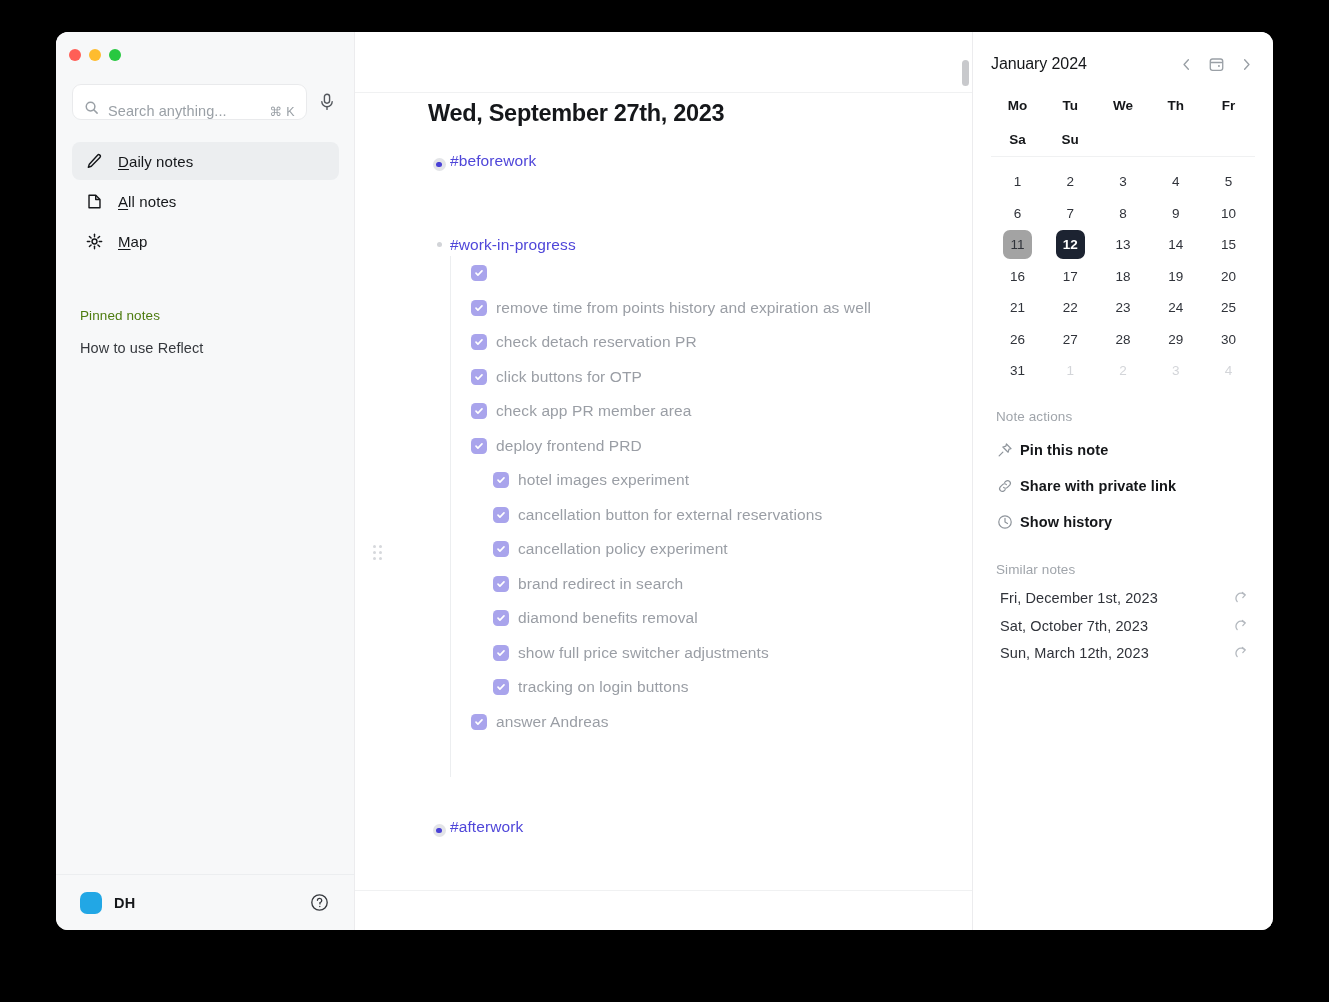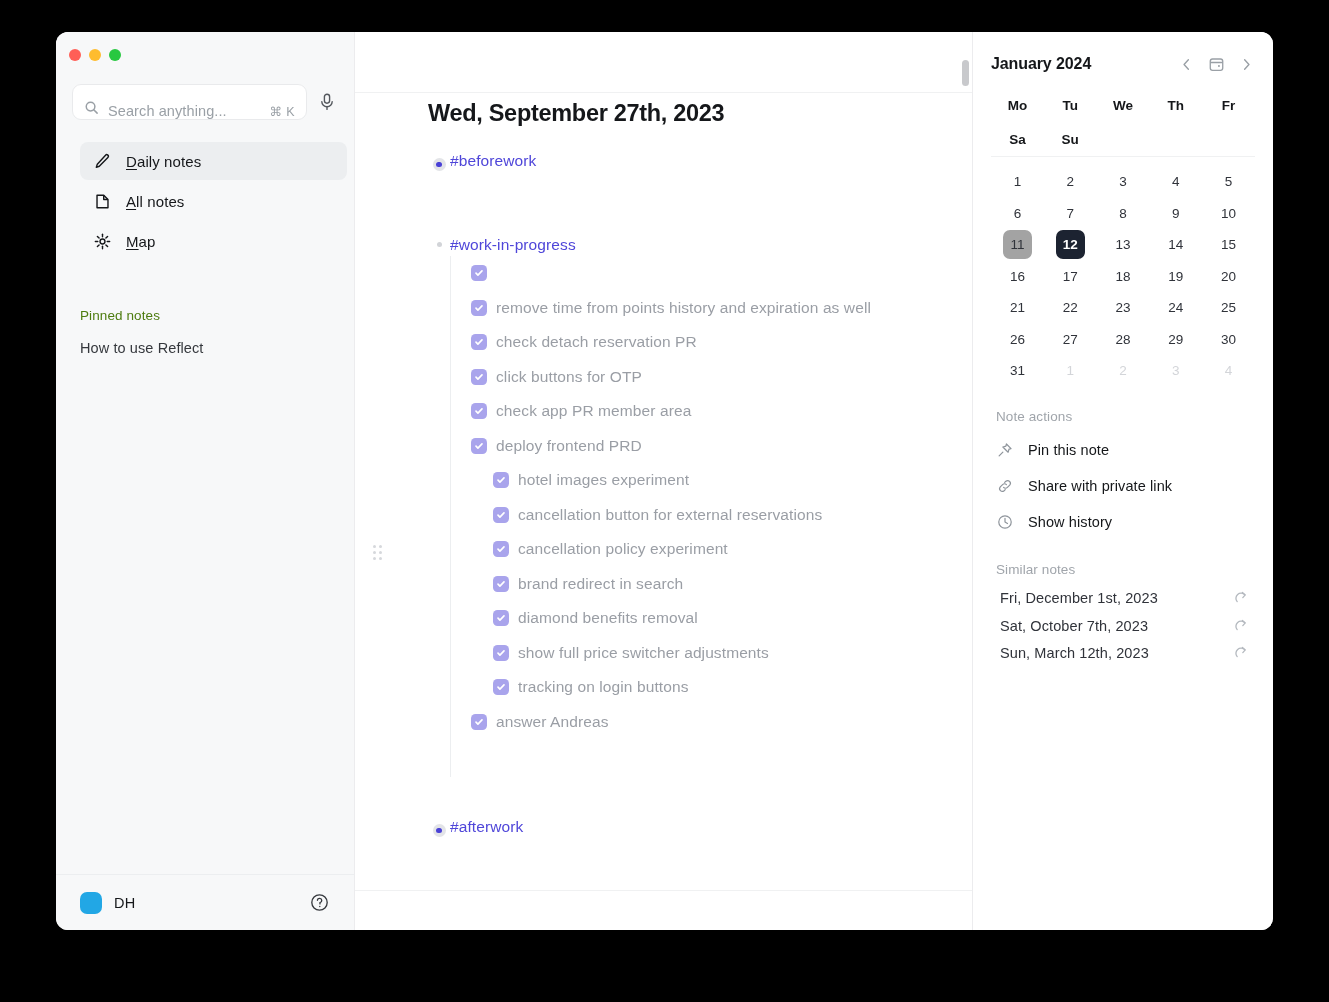--- a/index.html
+++ b/index.html
@@ -62,21 +62,21 @@
     font-size: 12.5px;
     color: #9aa0a6;
     letter-spacing: .4px;
     white-space: nowrap;
   }
   .mic-btn {
     width: 24px; height: 26px;
     display: flex; align-items: center; justify-content: center;
   }
 
-  .nav { position: absolute; left: 24px; top: 110px; width: 267px; }
+  .nav { position: absolute; left: 16px; top: 110px; width: 267px; }
   .nav-item {
     height: 38px;
     display: flex; align-items: center;
     gap: 14px;
     padding: 0 13px;
     border-radius: 8px;
     margin-bottom: 2px;
   }
   .nav-item.active { background: #eceef0; }
   .nav-ico { width: 19px; height: 19px; display: flex; align-items: center; justify-content: center; flex: 0 0 19px; }
@@ -113,21 +113,21 @@
   }
   .avatar {
     width: 22px; height: 22px;
     border-radius: 7px;
     flex: 0 0 22px;
   }
   .user-name {
     margin-left: 12px;
     font-size: 14.5px;
     color: #15171a;
-    font-weight: 400;
+    font-weight: 700;
     letter-spacing: .2px;
   }
   .help-btn { margin-left: auto; width: 20px; height: 20px; }
 
   
   .main {
     flex: 1;
     position: relative;
     background: #ffffff;
     overflow: hidden;
@@ -241,21 +241,21 @@
     position: relative;
     padding: 0 18px;
   }
   .cal-head {
     display: flex; align-items: center;
     height: 56px;
     padding-top: 8px;
   }
   .cal-title {
     font-size: 16px;
-    font-weight: 700;
+    font-weight: 400;
     color: #15171a;
     letter-spacing: -.1px;
   }
   .cal-nav { margin-left: auto; display: flex; align-items: center; gap: 12px; }
   .cal-nav span { width: 18px; height: 18px; display: flex; align-items: center; justify-content: center; }
 
   .cal-grid { display: grid; grid-template-columns: repeat(5, 1fr); }
   .dow {
     height: 34px;
     display: flex; align-items: center; justify-content: center;
@@ -283,21 +283,22 @@
   .sec-head {
     font-size: 13.5px;
     color: #a0a5ab;
     letter-spacing: .1px;
     margin: 22px 0 8px 5px;
   }
   .act {
     display: flex; align-items: center;
     height: 36px;
     padding-left: 5px;
-    gap: 14px;
+    gap: 6px;
+    font-weight: bold;
   }
   .act-ico { width: 18px; height: 18px; display: flex; align-items: center; justify-content: center; flex: 0 0 18px; }
   .act-label { font-size: 14.5px; color: #15171a; letter-spacing: .1px; }
 
   .sim {
     display: flex; align-items: center;
     height: 27.5px;
     padding: 0 5px 0 9px;
   }
   .sim-label { font-size: 14.5px; color: #30333a; letter-spacing: .1px; }

